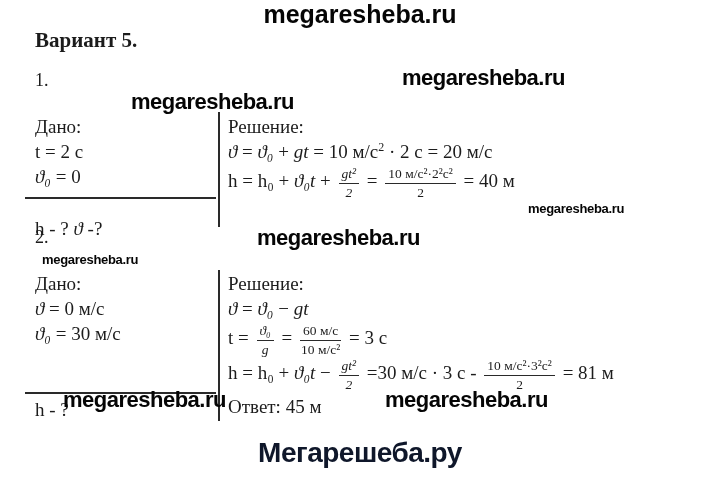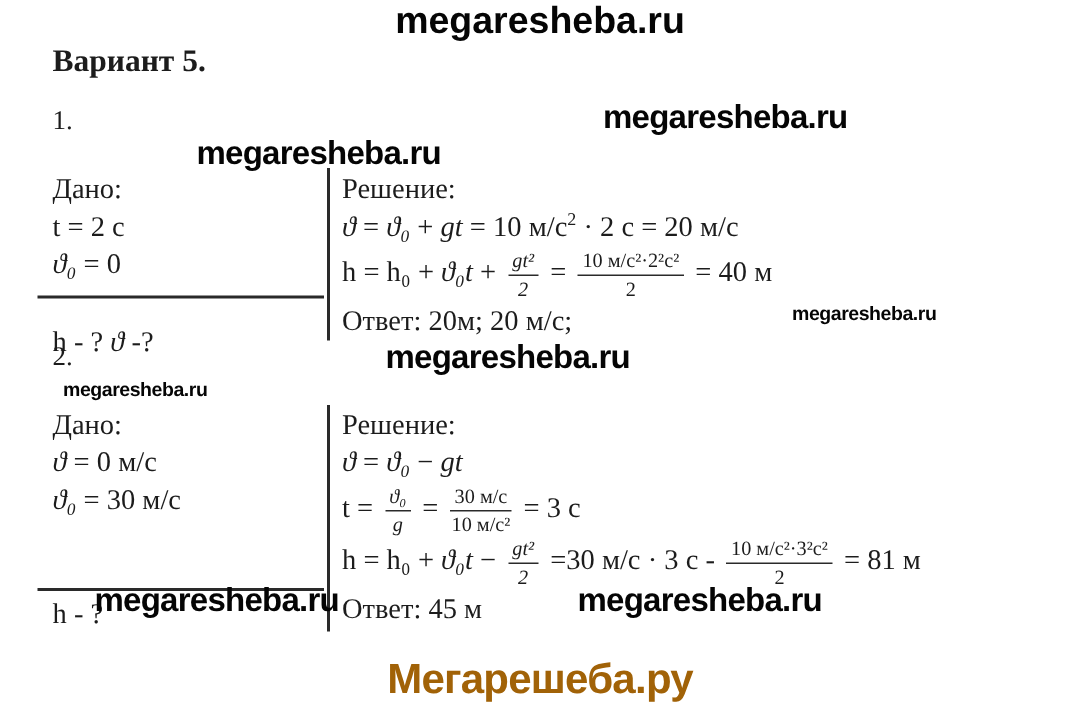--- a/index.html
+++ b/index.html
@@ -24,21 +24,21 @@
   .vline{position:absolute;width:2px;background:#2a2a2a;}
   .hline{position:absolute;height:2px;background:#2a2a2a;}
   .it{font-style:italic;}
   .sup{vertical-align:super;font-size:12px;line-height:0;}
   .frac{display:inline-block;vertical-align:middle;text-align:center;line-height:1;margin:0 3px;}
   .frac .num{display:block;font-size:13.5px;padding:0 3px 2px;border-bottom:1.6px solid #2a2a2a;}
   .frac .den{display:block;font-size:13.5px;padding-top:2px;}
   .footer{
     left:0;right:0;top:437px;text-align:center;position:absolute;
     font-family:"Liberation Sans","DejaVu Sans",sans-serif;font-weight:bold;
-    font-size:28px;color:#a16207;letter-spacing:-0.5px;
+    font-size:28px;color:#0f172a;letter-spacing:-0.5px;
   }
 </style>
 </head>
 <body>
 
 <div class="page">
 
   <div class="wm wm-top">megaresheba.ru</div>
 
   <div class="abs variant-title" style="left:35px;top:28px;">Вариант 5.</div>
@@ -53,41 +53,40 @@
     <div class="tline"><span class="it">ϑ₀</span><span> = 0</span></div>
   </div>
   <div class="hline" style="left:25px;top:197px;width:191px;"></div>
   <div class="abs tline" style="left:35px;top:202px;margin-top:14px;"><span>h - ? </span><span class="it">ϑ</span><span> -?</span></div>
   <div class="vline" style="left:218px;top:112px;height:115px;"></div>
 
   <div class="col" style="left:228px;top:114px;">
     <div class="tline">Решение:</div>
     <div class="fl"><span class="it">ϑ</span><span> = </span><span class="it">ϑ₀</span><span> + </span><span class="it">gt</span><span> = 10 м/с</span><span class="sup">2</span><span> · 2 с = 20 м/с</span></div>
     <div class="fl fl-tall"><span>h = h₀ + </span><span class="it">ϑ₀t</span><span> + </span><span class="frac it"><span class="num">gt²</span><span class="den">2</span></span><span> = </span><span class="frac"><span class="num">10 м/с²·2²с²</span><span class="den">2</span></span><span> = 40 м</span></div>
-    <div class="tline">Ответ: 20м; 20 м/с;</div>
   </div>
   <div class="wm wm-s" style="left:528px;top:201px;">megaresheba.ru</div>
 
   <div class="abs pnum" style="left:35px;top:227px;">2.</div>
   <div class="wm wm-b" style="left:257px;top:225px;">megaresheba.ru</div>
   <div class="wm wm-s" style="left:42px;top:252px;">megaresheba.ru</div>
 
   <div class="col" style="left:35px;top:271px;">
     <div class="tline">Дано:</div>
     <div class="tline"><span class="it">ϑ</span><span> = 0 м/с</span></div>
     <div class="tline"><span class="it">ϑ₀</span><span> = 30 м/с</span></div>
   </div>
   <div class="hline" style="left:25px;top:392px;width:191px;"></div>
   <div class="abs tline" style="left:35px;top:397px;"><span>h - ?</span></div>
   <div class="vline" style="left:218px;top:270px;height:151px;"></div>
 
   <div class="col" style="left:228px;top:271px;">
     <div class="tline">Решение:</div>
     <div class="fl"><span class="it">ϑ</span><span> = </span><span class="it">ϑ₀</span><span> − </span><span class="it">gt</span></div>
-    <div class="fl fl-tall"><span>t = </span><span class="frac it"><span class="num">ϑ₀</span><span class="den">g</span></span><span> = </span><span class="frac"><span class="num">30 м/с</span><span class="den">10 м/с²</span></span><span> = 3 с</span></div>
+    <div class="fl fl-tall"><span>t = </span><span class="frac it"><span class="num">ϑ₀</span><span class="den">g</span></span><span> = </span><span class="frac"><span class="num">60 м/с</span><span class="den">10 м/с²</span></span><span> = 3 с</span></div>
     <div class="fl fl-tall"><span>h = h₀ + </span><span class="it">ϑ₀t</span><span> − </span><span class="frac it"><span class="num">gt²</span><span class="den">2</span></span><span> =30 м/с · 3 с - </span><span class="frac"><span class="num">10 м/с²·3²с²</span><span class="den">2</span></span><span> = 81 м</span></div>
     <div class="tline">Ответ: 45 м</div>
   </div>
 
   <div class="wm wm-b" style="left:63px;top:387px;">megaresheba.ru</div>
   <div class="wm wm-b" style="left:385px;top:387px;">megaresheba.ru</div>
 
   <div class="footer">Мегарешеба.ру</div>
 
 </div>

